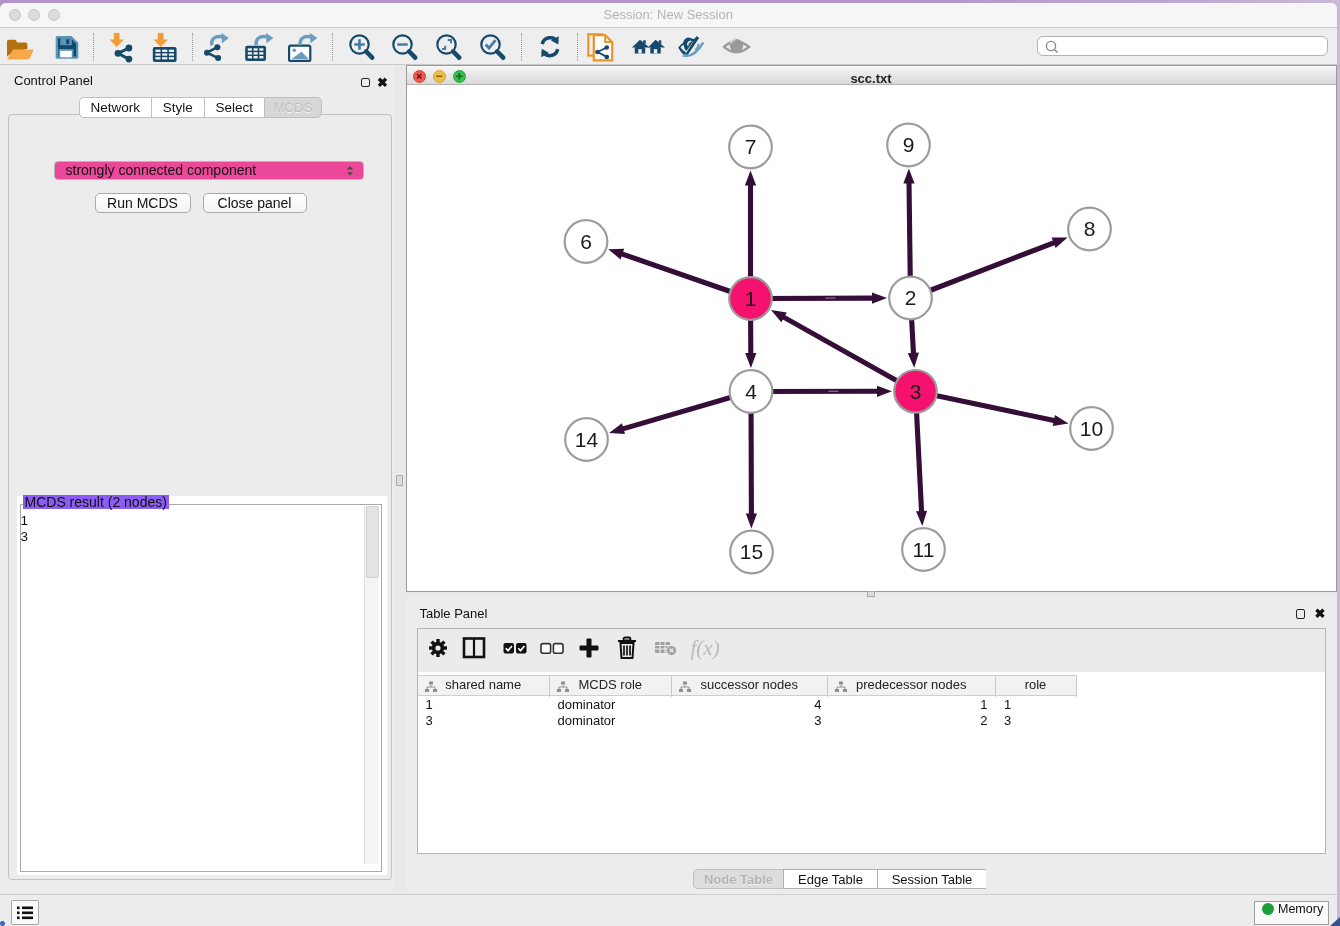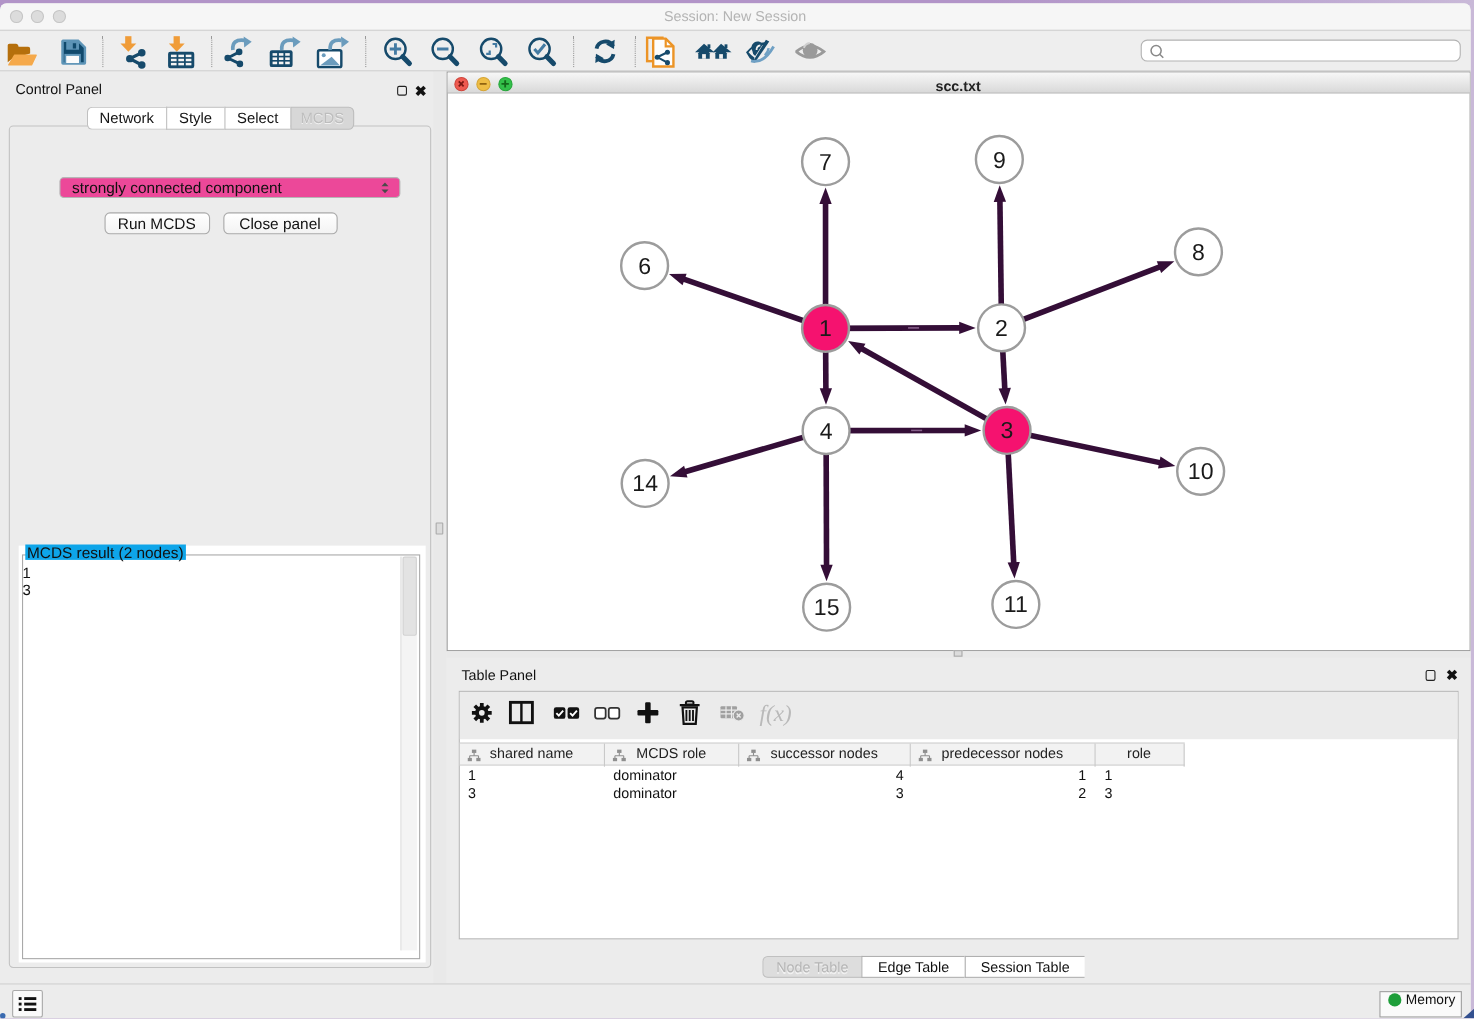--- a/index.html
+++ b/index.html
@@ -19,21 +19,21 @@
 #tabpane{position:absolute;left:8px;top:49px;width:384px;height:766px;border:1px solid #c2c2c2;border-radius:4px;background:#ececec;}
 #tabs{position:absolute;left:78.5px;top:32.5px;height:20.5px;display:flex;z-index:3;}
 .tab{height:20.5px;font-size:13.5px;color:#141414;background:#fff;border:1px solid #c0c0c0;border-right:none;text-align:center;line-height:19.5px;}
 .tab:first-child{border-radius:5px 0 0 5px;}
 .tab.mcds{background:#d7d7d7;color:#bdbdbd;border:1px solid #bdbdbd;border-radius:0 5px 5px 0;text-shadow:0 1px 0 #f2f2f2;}
 #optlabel{position:absolute;left:0;top:24px;width:382px;text-align:center;font-size:14.5px;letter-spacing:0.15px;color:#111;}
 #selectbox{position:absolute;left:44.5px;top:46.5px;width:310px;height:18.5px;background:#ec4899;border:1px solid #b6b6b6;border-radius:4px;font-size:14px;color:#111;line-height:16.5px;padding-left:11px;}
 .btn{position:absolute;top:78.5px;height:19.5px;background:linear-gradient(#ffffff,#f3f3f3);border:1px solid #ababab;border-radius:5px;font-size:14px;color:#111;text-align:center;line-height:18px;}
 #resultwrap{position:absolute;left:8px;top:381px;width:370px;height:379px;background:#fff;}
 #fieldset{position:absolute;left:2.5px;top:8.5px;width:362px;height:367.5px;border:1px solid #a9a9a9;}
-#legend{position:absolute;left:2px;top:-10px;background:#0ea5e9;padding:0 2px;font-size:14px;line-height:14px;color:#111;}
+#legend{position:absolute;left:2px;top:-10px;background:#8b5cf6;padding:0 2px;font-size:14px;line-height:14px;color:#111;}
 #resulttext{position:absolute;left:0px;top:7.5px;font-size:13.5px;color:#111;line-height:16.3px;}
 #vscroll{position:absolute;right:1.5px;top:0.5px;width:15px;height:358px;background:#f4f4f4;border-left:1px solid #e0e0e0;}
 #vthumb{position:absolute;left:1px;top:0px;width:12.5px;height:72px;background:#e3e3e3;border:1px solid #d2d2d2;border-radius:2px;}
 #vsplit{position:absolute;left:394px;top:62px;width:11.5px;height:830px;background:#e9e9e9;}
 #vhandle{position:absolute;left:2px;top:410px;width:7px;height:11px;background:#dcdcdc;border:1px solid #aaa;border-radius:1px;}
 #netwin{position:absolute;left:405.5px;top:62.5px;width:931px;height:527px;background:#fff;border:1px solid #9a9a9a;}
 #nettitle{position:absolute;left:0;top:0;width:100%;height:19.3px;background:linear-gradient(#f7f7f7,#d9d9d9);border-bottom:1px solid #b2b2b2;}
 .mac{position:absolute;top:3.9px;width:13px;height:13px;border-radius:50%;}
 #netname{position:absolute;top:5.6px;width:100%;text-align:center;font-size:13px;font-weight:bold;color:#222;line-height:13px;}
 #hsplit{position:absolute;left:405.5px;top:589.5px;width:931px;height:6px;background:#e9e9e9;}
@@ -41,21 +41,21 @@
 #tpanel{position:absolute;left:405.5px;top:595.5px;width:931px;height:296px;background:#ececec;}
 #tphead{position:absolute;left:14px;top:8px;font-size:13px;color:#111;}
 #tbox{position:absolute;left:11px;top:29.5px;width:909px;height:226px;background:#fff;border:1px solid #b5b5b5;}
 #ttoolbar{position:absolute;left:0;top:0;width:100%;height:43px;background:#ebebeb;}
 #thead{position:absolute;left:0;top:46.5px;width:659px;height:20.5px;background:#f2f2f2;border-top:1px solid #cfcfcf;border-bottom:1px solid #cfcfcf;}
 .hcol{position:absolute;top:0;height:20.5px;border-right:1px solid #c9c9c9;font-size:13px;color:#222;text-align:center;line-height:18px;}
 .sorti{position:absolute;top:5px;}
 .trow{position:absolute;font-size:13px;color:#111;height:16.3px;line-height:16.3px;}
 #btabs{position:absolute;left:287.5px;top:271px;height:20px;display:flex;}
 .btab{height:20px;font-size:13px;color:#111;background:#fff;border:1px solid #b0b0b0;border-right:none;text-align:center;line-height:19px;}
-.btab:first-child{border-radius:5px 0 0 5px;background:#dddddd;color:#b5b5b5;border-color:#c0c0c0;text-shadow:0 1px 0 #f2f2f2;}
+.btab:first-child{border-radius:5px 0 0 5px;background:#dddddd;color:#b5b5b5;border-color:#c0c0c0;text-shadow:0 1px 0 #f2f2f2;font-weight:bold;}
 .btab:last-child{border-right:1px solid #3b82f6;border-radius:0 5px 5px 0;margin-top:28px;}
 #statusbar{position:absolute;left:0;top:891.5px;width:100%;height:32.5px;background:#ececec;border-top:1px solid #cfcfcf;}
 #listbtn{position:absolute;left:11px;top:4.5px;width:27.5px;height:25.5px;background:#fafafa;border:1px solid #a8a8a8;border-radius:2px;}
 #membtn{position:absolute;right:8px;top:5.5px;width:74.5px;height:24px;background:#fafafa;border:1px solid #9e9e9e;font-size:12.5px;color:#111;}
 </style></head><body>
 <div id="win">
 <div id="titlebar">
       <div class="tl" style="left:8.5px"></div>
       <div class="tl" style="left:27.5px"></div>
       <div class="tl" style="left:47.5px"></div>

